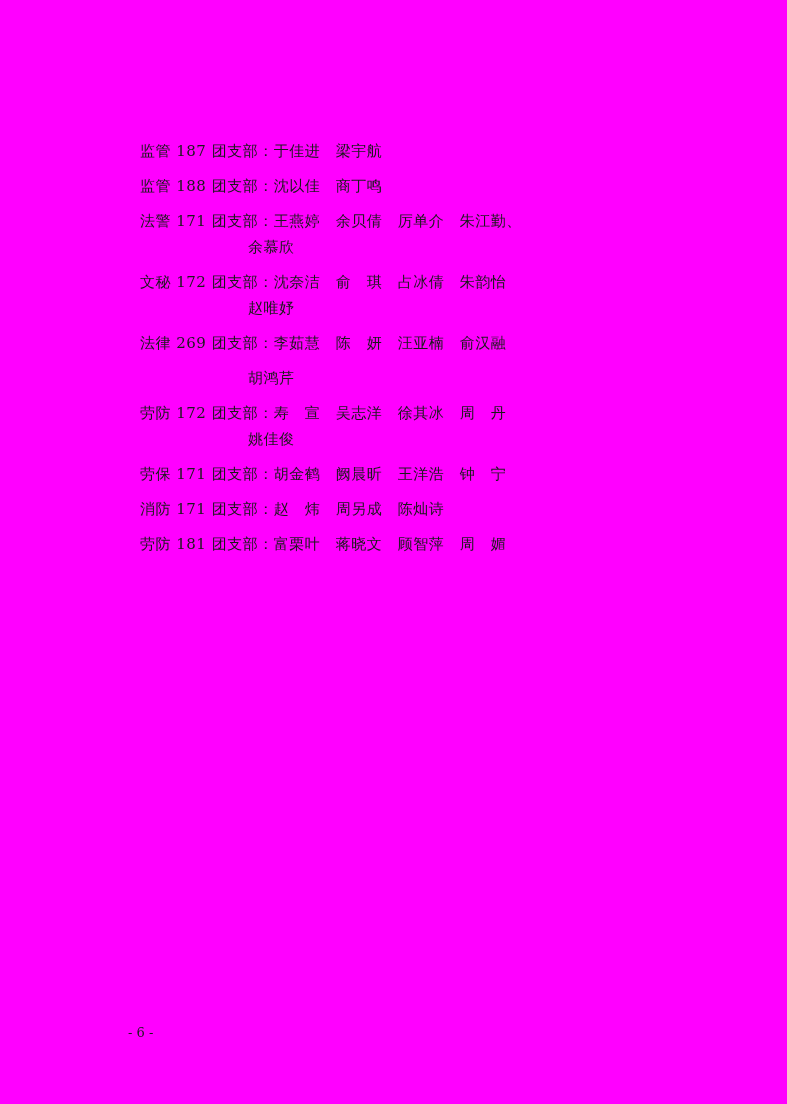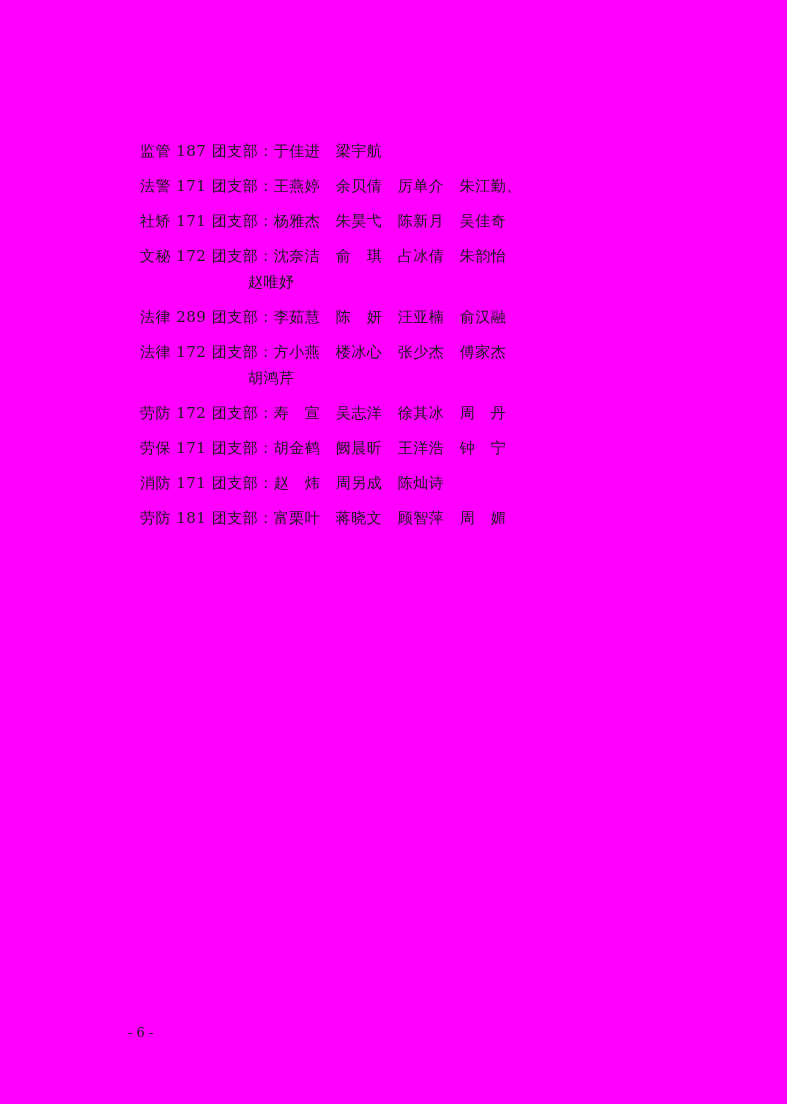--- a/index.html
+++ b/index.html
@@ -56,38 +56,39 @@
 </head>
 <body>
 
 <div class="page">
   <div class="content">
 
   <div class="entry">
         <div class="line"><span class="label">监管 187 团支部：</span><span class="names">于佳进　梁宇航</span></div>
       </div>
       <div class="entry">
-        <div class="line"><span class="label">法警 171 团支部：</span><span class="names">王燕婷　余贝倩　厉单介　朱江勤、</span></div>
+        <div class="line"><span class="label">监管 188 团支部：</span><span class="names">沈以佳　商丁鸣</span></div>
       </div>
       <div class="entry">
-        <div class="line"><span class="label">社矫 171 团支部：</span><span class="names">杨雅杰　朱昊弋　陈新月　吴佳奇</span></div>
+        <div class="line"><span class="label">法警 171 团支部：</span><span class="names">王燕婷　余贝倩　厉单介　朱江勤、</span></div>
+        <div class="line cont"><span class="names">余慕欣</span></div>
       </div>
       <div class="entry">
         <div class="line"><span class="label">文秘 172 团支部：</span><span class="names">沈奈洁　俞　琪　占冰倩　朱韵怡</span></div>
         <div class="line cont"><span class="names">赵唯妤</span></div>
       </div>
       <div class="entry">
-        <div class="line"><span class="label">法律 289 团支部：</span><span class="names">李茹慧　陈　妍　汪亚楠　俞汉融</span></div>
+        <div class="line"><span class="label">法律 269 团支部：</span><span class="names">李茹慧　陈　妍　汪亚楠　俞汉融</span></div>
       </div>
       <div class="entry">
-        <div class="line"><span class="label">法律 172 团支部：</span><span class="names">方小燕　楼冰心　张少杰　傅家杰</span></div>
         <div class="line cont"><span class="names">胡鸿芹</span></div>
       </div>
       <div class="entry">
         <div class="line"><span class="label">劳防 172 团支部：</span><span class="names">寿　宣　吴志洋　徐其冰　周　丹</span></div>
+        <div class="line cont"><span class="names">姚佳俊</span></div>
       </div>
       <div class="entry">
         <div class="line"><span class="label">劳保 171 团支部：</span><span class="names">胡金鹤　阙晨昕　王洋浩　钟　宁</span></div>
       </div>
       <div class="entry">
         <div class="line"><span class="label">消防 171 团支部：</span><span class="names">赵　炜　周另成　陈灿诗</span></div>
       </div>
       <div class="entry">
         <div class="line"><span class="label">劳防 181 团支部：</span><span class="names">富栗叶　蒋晓文　顾智萍　周　媚</span></div>
       </div>

